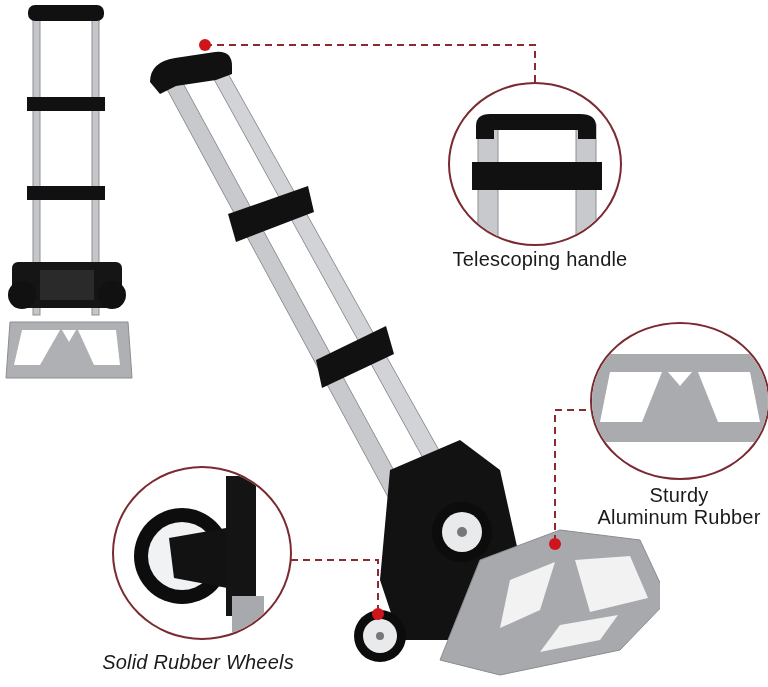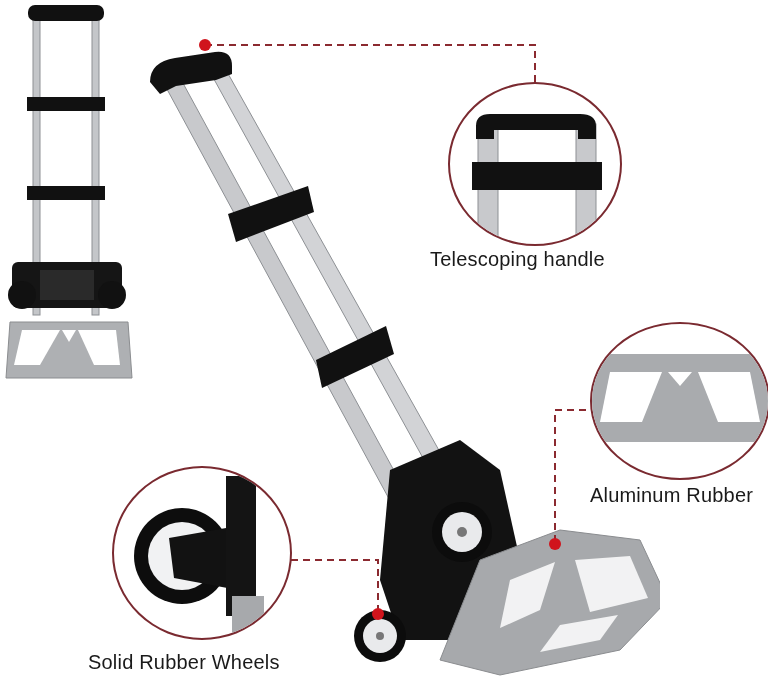--- a/index.html
+++ b/index.html
@@ -1,19 +1,19 @@
 <!DOCTYPE html>
 <html><head>
 <meta charset="utf-8">
 <style>
   html, body { margin: 0; padding: 0; background: #ffffff; }
   body { width: 768px; height: 687px; position: relative; overflow: hidden;
          font-family: "Liberation Sans", "DejaVu Sans", sans-serif; }
   .canvas { position: absolute; left: 0; top: 0; width: 768px; height: 687px; }
-  .label { position: absolute; color: #1a1a1a; font-size: 20px; letter-spacing: 0.2px; text-align: left; line-height: 22px; }
+  .label { position: absolute; color: #1a1a1a; font-size: 20px; letter-spacing: 0.2px; text-align: center; line-height: 22px; }
   .zoom-circle { position: absolute; border: 2px solid #7a2a30; border-radius: 50%; background: #ffffff; overflow: hidden; }
 </style>
 </head>
 <body>
 
 <div class="canvas">
 
   <svg style="position:absolute;left:0;top:0" width="150" height="390" viewBox="0 0 150 390">
 
     <rect x="33" y="15" width="7" height="300" fill="#c4c6c9" stroke="#8d9094" stroke-width="1"></rect>
@@ -84,28 +84,29 @@
 
   <div class="zoom-circle" style="left:590px;top:322px;width:176px;height:154px;">
     <svg width="176" height="154" viewBox="0 0 176 154">
       <polygon points="0,30 176,30 176,118 0,118" fill="#a9abae"></polygon>
       <polygon points="18,48 70,48 50,98 8,98" fill="#fff"></polygon>
       <polygon points="106,48 158,48 168,98 126,98" fill="#fff"></polygon>
       <polygon points="76,48 100,48 88,62" fill="#fff"></polygon>
     </svg>
   </div>
   <div class="label" style="left:590px;top:484px;width:178px;">
+    <div>Sturdy</div>
     <div>Aluminum Rubber</div>
   </div>
 
   <div class="zoom-circle" style="left:112px;top:466px;width:176px;height:170px;">
     <svg width="176" height="170" viewBox="0 0 176 170">
       <circle cx="68" cy="88" r="48" fill="#0d0d0d"></circle>
       <circle cx="68" cy="88" r="34" fill="#f1f2f3"></circle>
       <circle cx="68" cy="88" r="5" fill="#888"></circle>
       <path d="M55,70 L135,56 L140,125 L60,110 Z" fill="#121212"></path>
       <rect x="112" y="8" width="30" height="140" fill="#141414"></rect>
       <rect x="118" y="128" width="32" height="42" fill="#a7a9ac"></rect>
     </svg>
   </div>
-  <div class="label" style="left:88px;top:651px;width:240px;">Solid Rubber Wheels</div>
+  <div class="label" style="left:78px;top:651px;width:240px;font-style:italic;">Solid Rubber Wheels</div>
 
 </div>
 
 </body></html>

